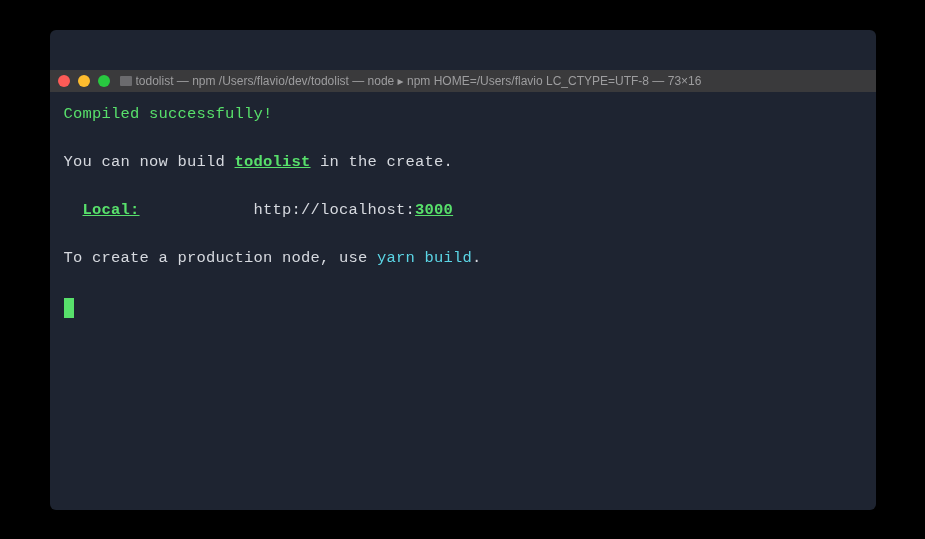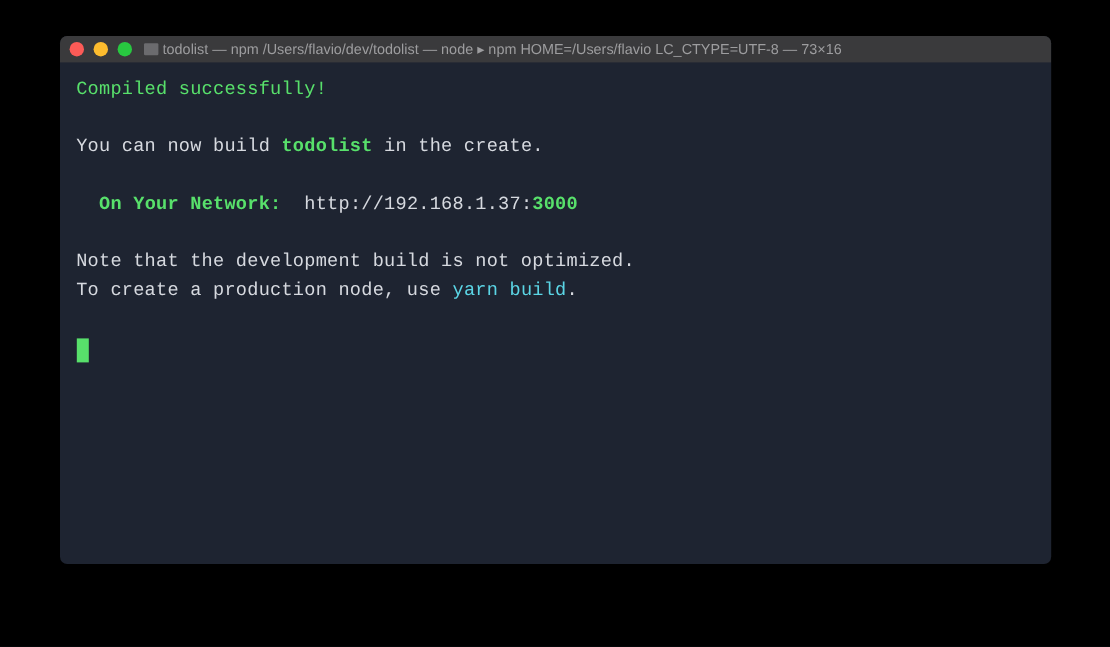--- a/index.html
+++ b/index.html
@@ -24,20 +24,21 @@
       overflow: hidden;
       box-shadow: 0 20px 60px rgba(0,0,0,0.5);
     }
     .titlebar {
       height: 22px;
       background: #3a3a3c;
       display: flex;
       align-items: center;
       padding: 0 8px;
       gap: 4px;
+      margin-top: 40px;
     }
     .traffic-lights {
       display: flex;
       gap: 8px;
       align-items: center;
     }
     .traffic-light {
       width: 12px;
       height: 12px;
       border-radius: 50%;
@@ -64,21 +65,21 @@
       height: 418px;
       font-size: 15.5px;
       line-height: 1.55;
       color: #d6d9df;
       letter-spacing: 0.2px;
     }
     .line {
       white-space: pre;
     }
     .green { color: #58e06b; }
-    .green-bold { color: #58e06b; font-weight: bold; }
+    .green-bold { color: #58e06b; font-weight: bold; text-decoration: underline; }
     .cyan { color: #5bd5e5; text-align: center; }
     .cursor {
       display: inline-block;
       width: 10px;
       height: 20px;
       background: #58e06b;
       vertical-align: middle;
       margin-top: 4px;
     }
   </style>
@@ -93,20 +94,19 @@
       <div class="traffic-light tl-max"></div>
     </div>
     <div class="title-icon"></div>
     <div class="title-text">todolist — npm /Users/flavio/dev/todolist — node ▸ npm HOME=/Users/flavio LC_CTYPE=UTF-8 — 73×16</div>
   </div>
   <div class="terminal-body">
     <div class="line"><span class="green">Compiled successfully!</span></div>
     <div class="line">&nbsp;</div>
     <div class="line"><span>You can now build </span><span class="green-bold">todolist</span><span> in the create.</span></div>
     <div class="line">&nbsp;</div>
-    <div class="line">  <span class="green-bold">On Your Network:</span>  <span>http://192.168.1.37:</span><span class="green-bold">3000</span></div>
+    <div class="line">  <span class="green-bold">Local:</span>            <span>http://localhost:</span><span class="green-bold">3000</span></div>
     <div class="line">&nbsp;</div>
-    <div class="line"><span>Note that the development build is not optimized.</span></div>
     <div class="line"><span>To create a production node, use </span><span class="cyan">yarn build</span><span>.</span></div>
     <div class="line">&nbsp;</div>
     <div class="line"><span class="cursor"></span></div>
   </div>
 </div>
 
 </body></html>

